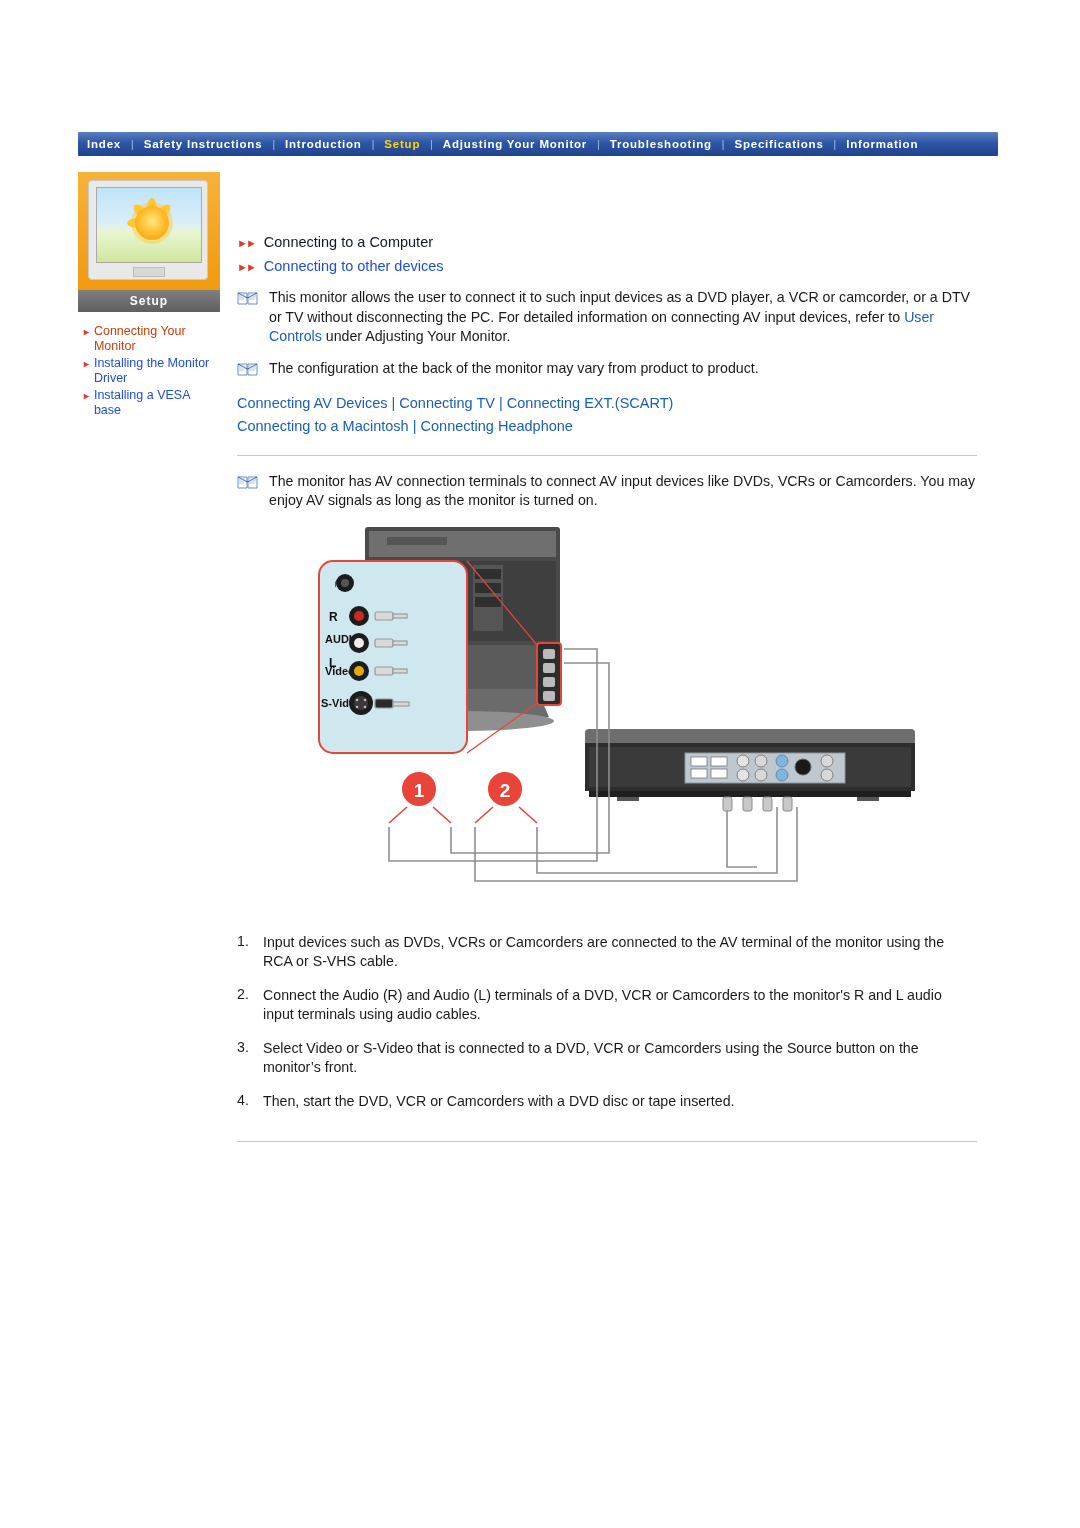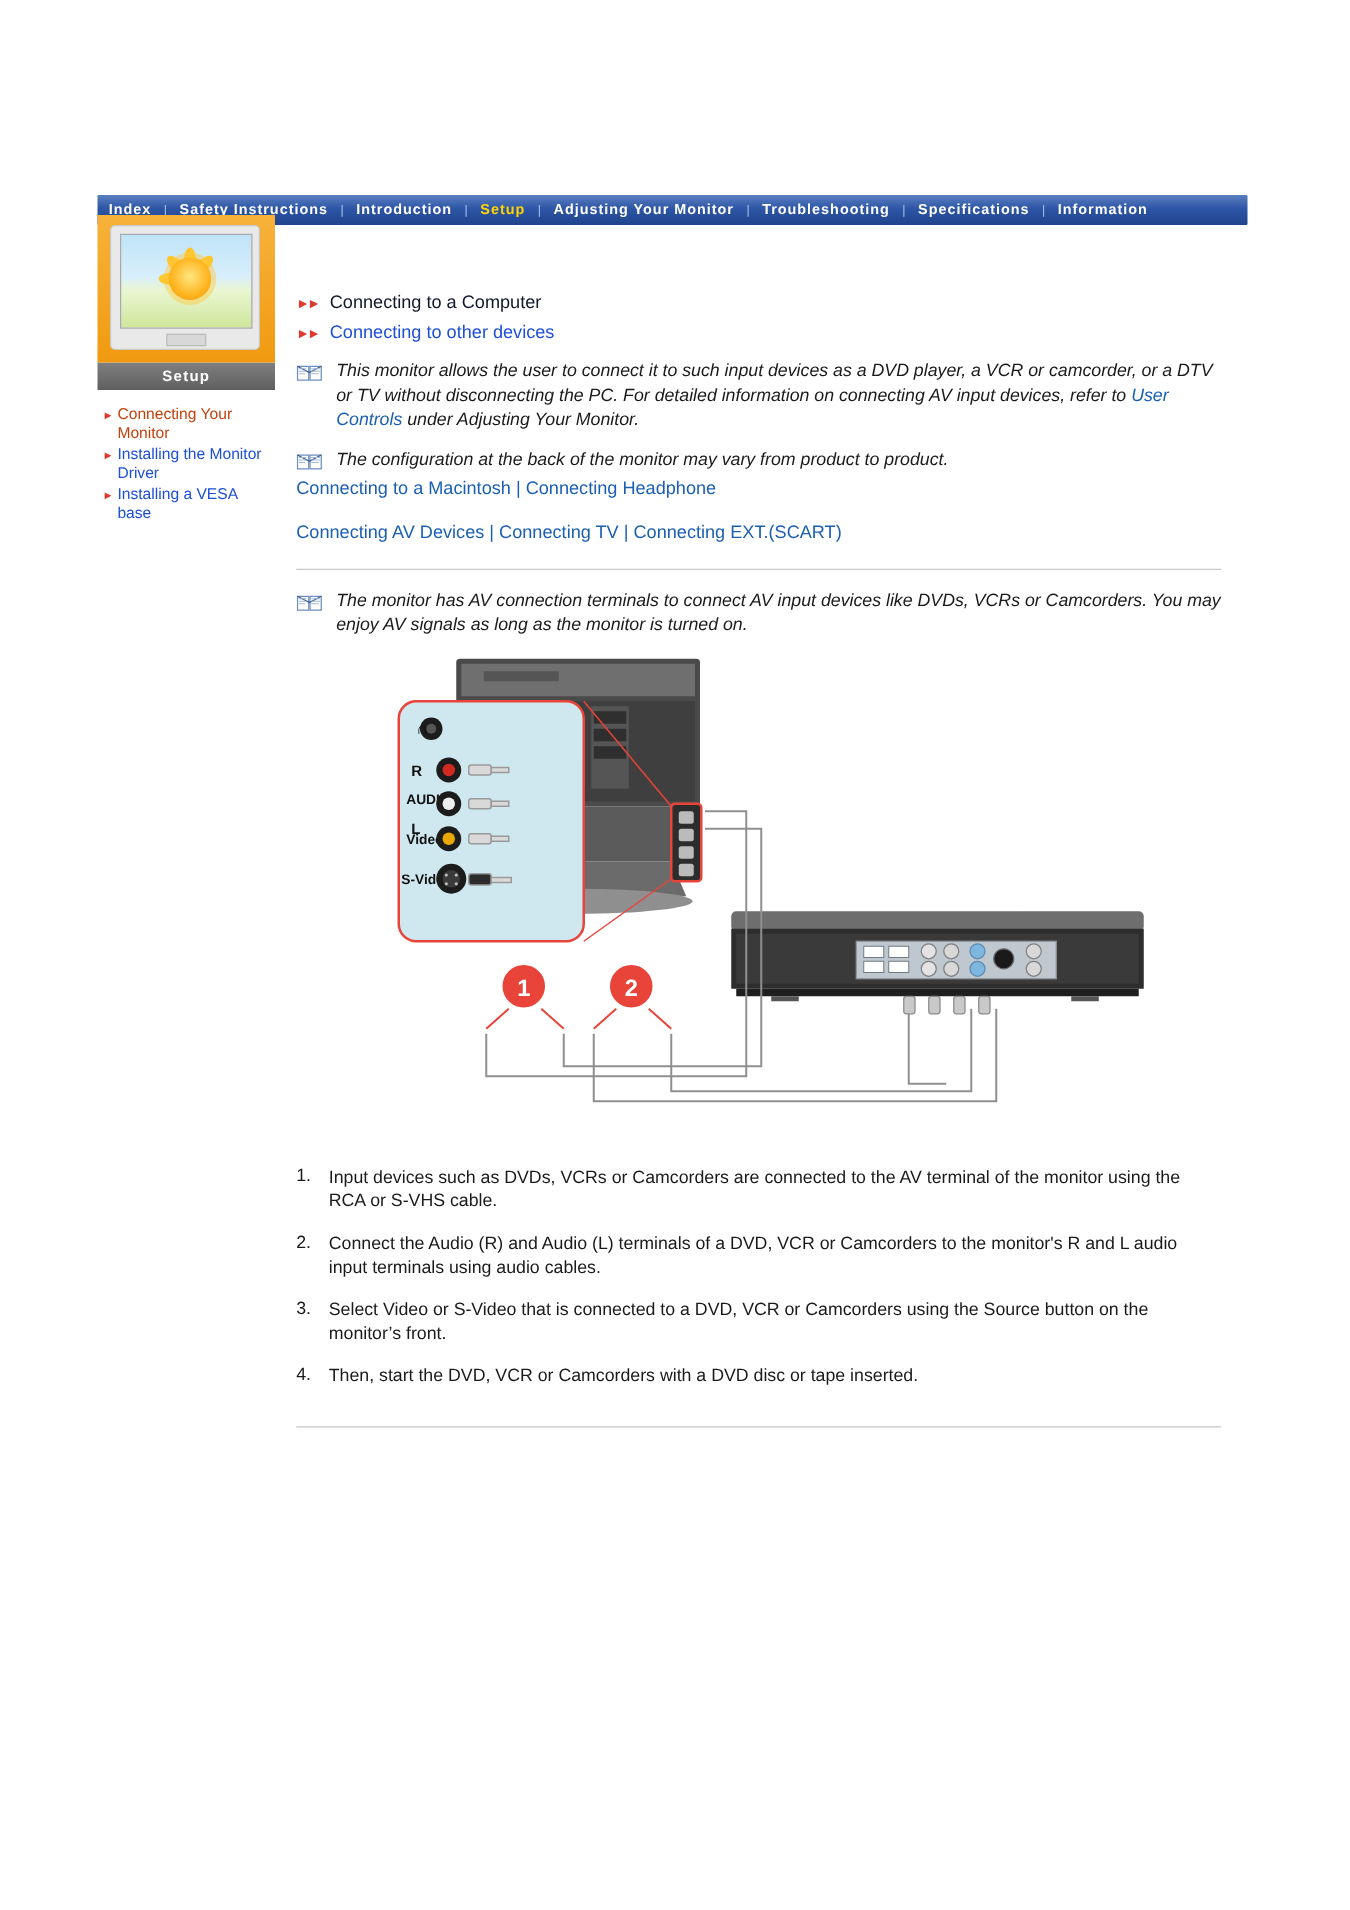--- a/index.html
+++ b/index.html
@@ -12,21 +12,21 @@
   .page {
     position: relative;
     width: 1080px; height: 1528px;
     background: #fff;
     overflow: hidden;
   }
 
   
   .navbar {
     position: absolute;
-    left: 78px; top: 156px;
+    left: 78px; top: 132px;
     width: 920px; height: 24px;
     background: linear-gradient(to bottom, #5a7fc0 0%, #2e56a6 45%, #1f438c 100%);
     display: flex;
     align-items: center;
     border-radius: 1px;
   }
   .nav-item {
     color: #ffffff;
     font-size: 11.5px;
     font-weight: bold;
@@ -149,21 +149,20 @@
   .toc-link {
     font-size: 14.5px;
     color: #0f172a;
   }
   .toc-link.red { color: #1d4ed8; }
 
   .note-row {
     display: flex;
     align-items: flex-start;
     margin-top: 12px;
-    font-style: italic;
   }
   .note-icon {
     flex: 0 0 auto;
     width: 22px; height: 18px;
     margin-right: 10px;
     margin-top: 2px;
   }
   .note-text {
     font-size: 14.2px;
     color: #1a1a1a;
@@ -313,31 +312,31 @@
           <path d="M1 3 L10 3 L10 14 L1 14 Z" fill="#ffffff" stroke="#6d8fbf" stroke-width="1"></path>
           <path d="M11 3 L20 3 L20 14 L11 14 Z" fill="#ffffff" stroke="#6d8fbf" stroke-width="1"></path>
           <path d="M1 3 L10.5 8 L20 3" fill="none" stroke="#3a5a8c" stroke-width="1"></path>
           <path d="M2 5 L8 5 M2 7 L8 7 M2 9 L7 9" stroke="#9fb6d6" stroke-width="0.8"></path>
           <path d="M12 5 L19 5 M12 7 L19 7 M12 9 L18 9" stroke="#9fb6d6" stroke-width="0.8"></path>
         </svg>
       </span>
       <span class="note-text">The configuration at the back of the monitor may vary from product to product.</span>
     </div>
 
-    <div class="link-line second">
-      <span>Connecting to a Macintosh</span>
-      <span class="bar">|</span>
-      <span>Connecting Headphone</span>
-    </div>
     <div class="link-line">
       <span>Connecting AV Devices</span>
       <span class="bar">|</span>
       <span>Connecting TV</span>
       <span class="bar">|</span>
       <span>Connecting EXT.(SCART)</span>
+    </div>
+    <div class="link-line second">
+      <span>Connecting to a Macintosh</span>
+      <span class="bar">|</span>
+      <span>Connecting Headphone</span>
     </div>
 
     <hr class="hr">
 
 
     <div class="note-row" style="margin-top:16px">
       <span class="note-icon">
         <svg width="22" height="18" viewBox="0 0 22 18">
           <path d="M1 3 L10 3 L10 14 L1 14 Z" fill="#ffffff" stroke="#6d8fbf" stroke-width="1"></path>
           <path d="M11 3 L20 3 L20 14 L11 14 Z" fill="#ffffff" stroke="#6d8fbf" stroke-width="1"></path>

